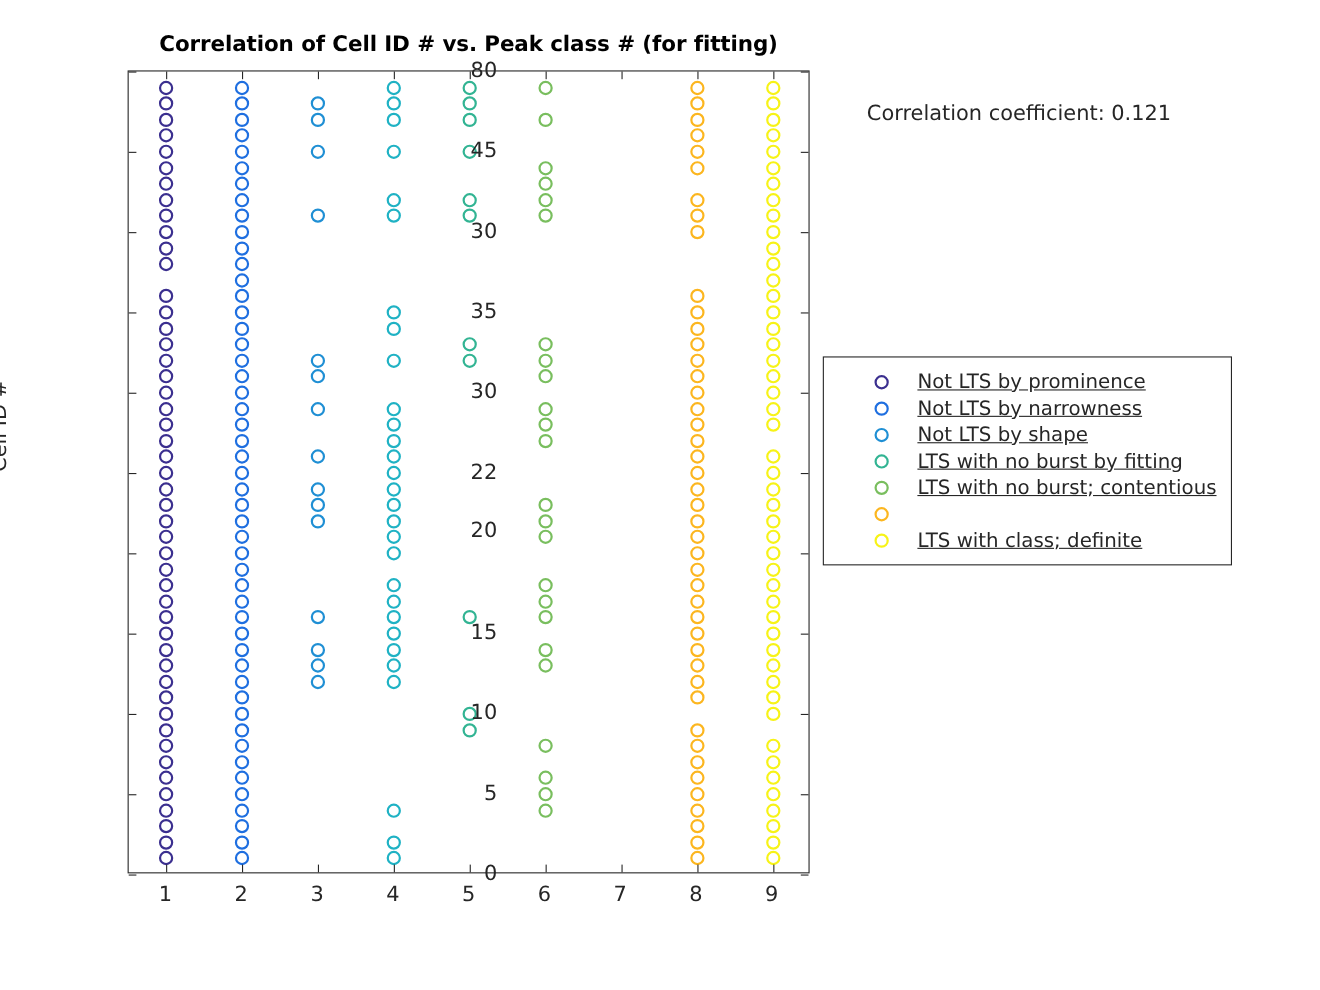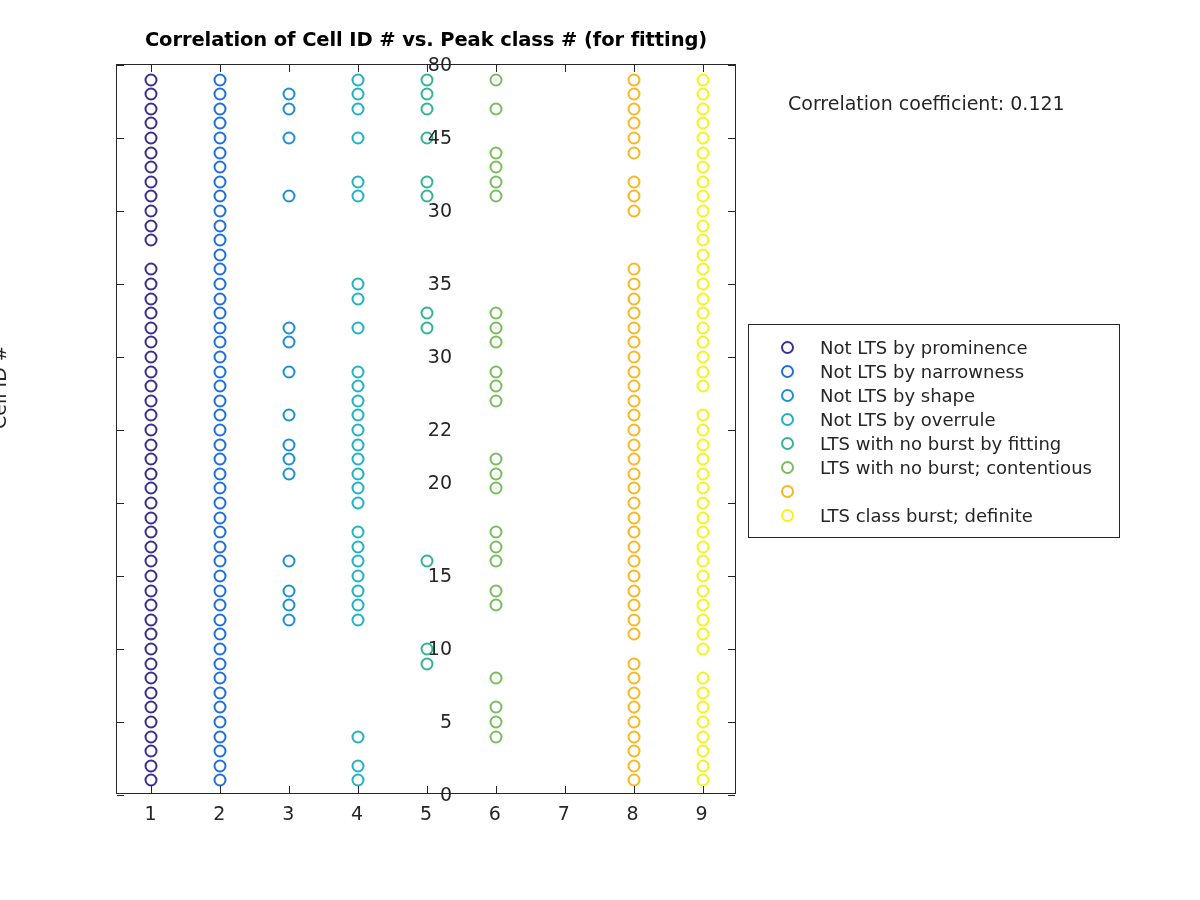--- a/index.html
+++ b/index.html
@@ -141,21 +141,22 @@
 
   
   #legend {
     position: absolute;
     left: 748px;
     top: 324px;
     width: 372px;
     border: 1px solid #262626;
     background: #ffffff;
     box-sizing: border-box;
-    padding: 10px 0 10px 2px;
+    padding: 10px 0 10px 16px;
+    text-decoration: underline;
   }
   .legend-row {
     display: flex;
     align-items: center;
     height: 24px;
     padding-left: 30px;
   }
   .legend-marker {
     width: 13px;
     height: 13px;
@@ -528,33 +529,29 @@
       </div>
       <div class="legend-row">
         <span class="legend-marker" style="border-color: rgb(31, 111, 224);"></span>
         <span class="legend-text">Not LTS by narrowness</span>
       </div>
       <div class="legend-row">
         <span class="legend-marker" style="border-color: rgb(31, 143, 212);"></span>
         <span class="legend-text">Not LTS by shape</span>
       </div>
       <div class="legend-row">
-        <span class="legend-marker" style="border-color: rgb(31, 178, 196);"></span>
-        <span class="legend-text">Not LTS by overrule</span>
-      </div>
-      <div class="legend-row">
         <span class="legend-marker" style="border-color: rgb(50, 180, 147);"></span>
         <span class="legend-text">LTS with no burst by fitting</span>
       </div>
       <div class="legend-row">
         <span class="legend-marker" style="border-color: rgb(121, 190, 94);"></span>
         <span class="legend-text">LTS with no burst; contentious</span>
       </div>
       <div class="legend-row">
         <span class="legend-marker" style="border-color: rgb(252, 182, 31);"></span>
       </div>
       <div class="legend-row">
         <span class="legend-marker" style="border-color: rgb(247, 243, 23);"></span>
-        <span class="legend-text">LTS class burst; definite</span>
+        <span class="legend-text">LTS with class; definite</span>
       </div>
     </div>
 
 </div>
 
 </body></html>

